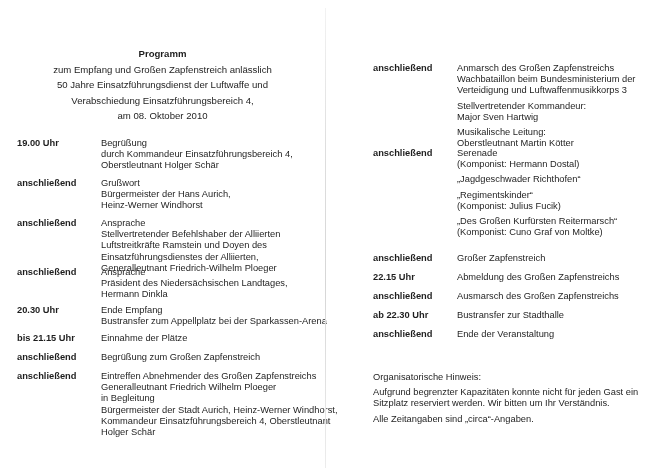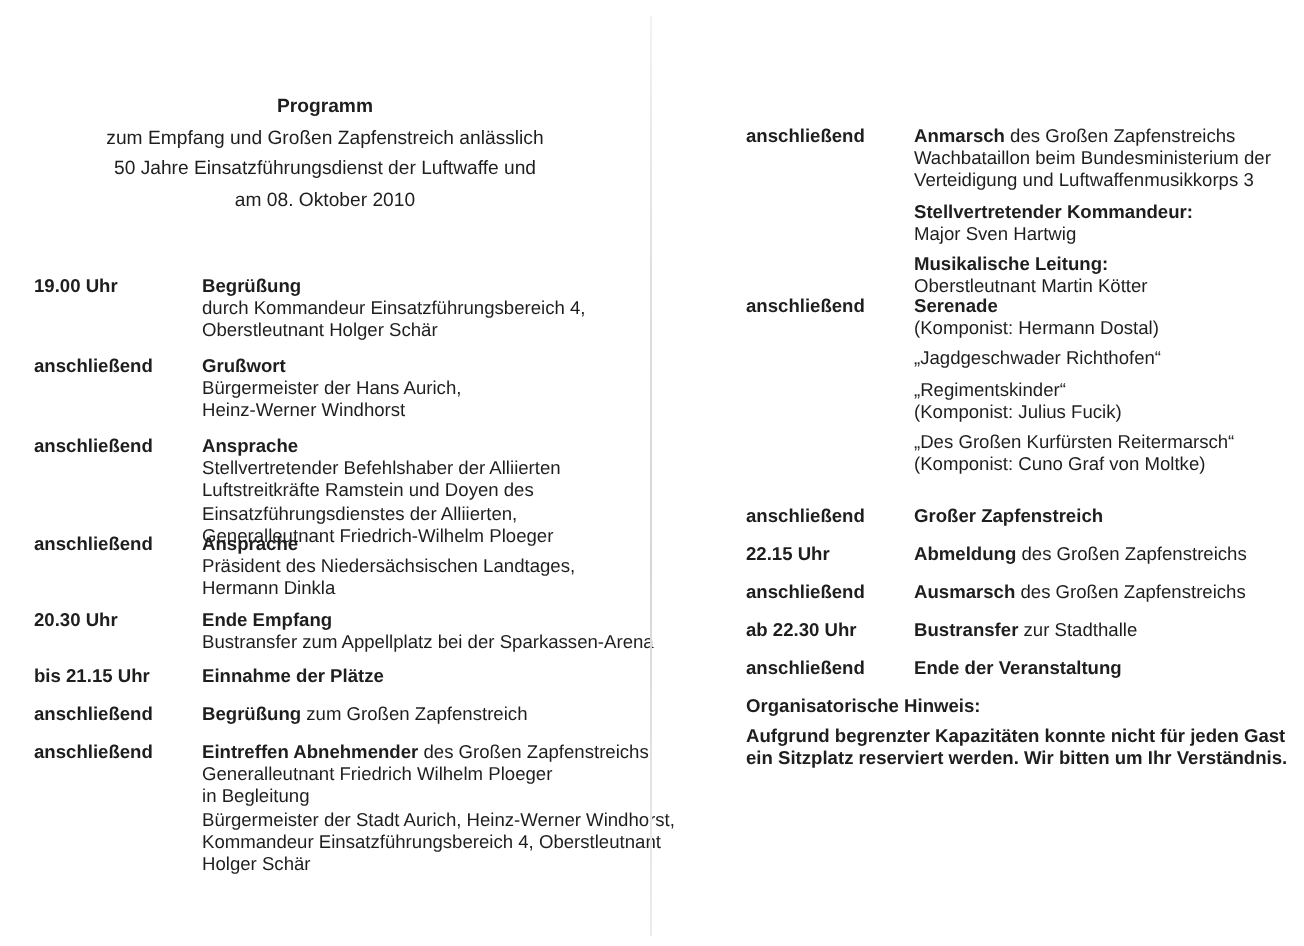--- a/index.html
+++ b/index.html
@@ -13,39 +13,40 @@
     .fold {
       position: absolute; left: 325px; top: 8px; width: 1px; height: 460px;
       background: linear-gradient(to bottom, #f2f2f2, #dedede 30%, #d6d6d6 60%, #ececec);
     }
     .header { position: absolute; left: 0; width: 325px; top: 47px; text-align: center; }
     .header .title { font-weight: bold; font-size: 9.6px; line-height: 13px; margin-bottom: 2px; }
     .header .line { font-size: 9.6px; line-height: 15.4px; }
     .row { position: absolute; display: block; }
     .time { position: absolute; font-weight: bold; white-space: nowrap; }
     .desc { position: absolute; white-space: nowrap; }
-    .desc b { font-weight: bold; }
+    .desc b { font-weight: normal; }
     .left .time { left: 17px; }
     .left .desc { left: 101px; }
     .right .time { left: 47px; }
     .right .desc { left: 131px; }
     .sub { display: block; }
     .gap { display: block; height: 4px; }
     .notes { position: absolute; left: 47px; width: 275px; white-space: normal; }
     .notes p { margin: 0 0 4px 0; }
   </style>
 </head>
 <body>
 
 <div class="page page-left left">
 
   <div class="header">
     <div class="title">Programm</div>
     <div class="line">zum Empfang und Großen Zapfenstreich anlässlich</div>
     <div class="line">50 Jahre Einsatzführungsdienst der Luftwaffe und</div>
+    <div class="line">Verabschiedung Einsatzführungsbereich 4,</div>
     <div class="line">am 08. Oktober 2010</div>
   </div>
 
   <div class="row" style="top:138px;">
     <span class="time">19.00 Uhr</span>
     <span class="desc">
       <b>Begrüßung</b>
       <span class="sub">durch Kommandeur Einsatzführungsbereich 4,</span>
       <span class="sub">Oberstleutnant Holger Schär</span>
     </span>
@@ -168,17 +169,18 @@
   <div class="row" style="top:310px;">
     <span class="time">ab 22.30 Uhr</span>
     <span class="desc"><b>Bustransfer</b><span> zur Stadthalle</span></span>
   </div>
 
   <div class="row" style="top:329px;">
     <span class="time">anschließend</span>
     <span class="desc"><b>Ende der Veranstaltung</b><span></span></span>
   </div>
 
-  <div class="notes" style="top:348px;font-weight:bold;">
+  <div class="notes" style="top:372px;">
     <p>Organisatorische Hinweis:</p>
     <p>Aufgrund begrenzter Kapazitäten konnte nicht für jeden Gast ein Sitzplatz reserviert werden. Wir bitten um Ihr Verständnis.</p>
+    <p>Alle Zeitangaben sind  „circa“-Angaben.</p>
   </div>
 </div>
 
 </body></html>

